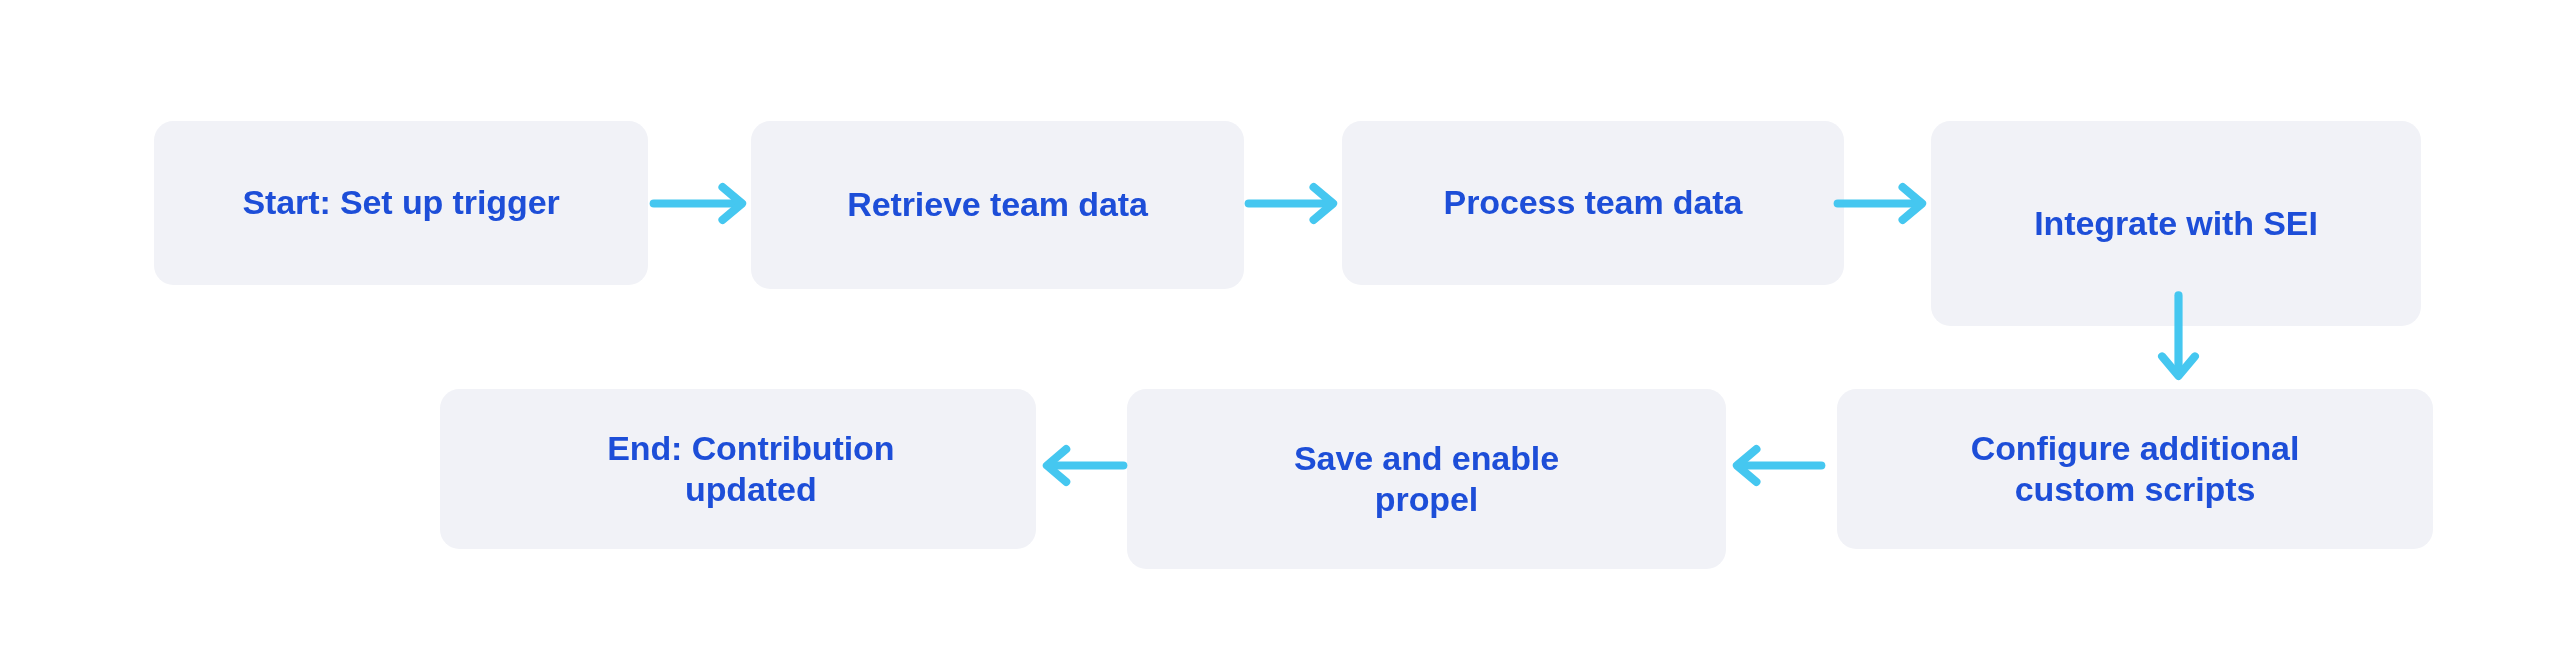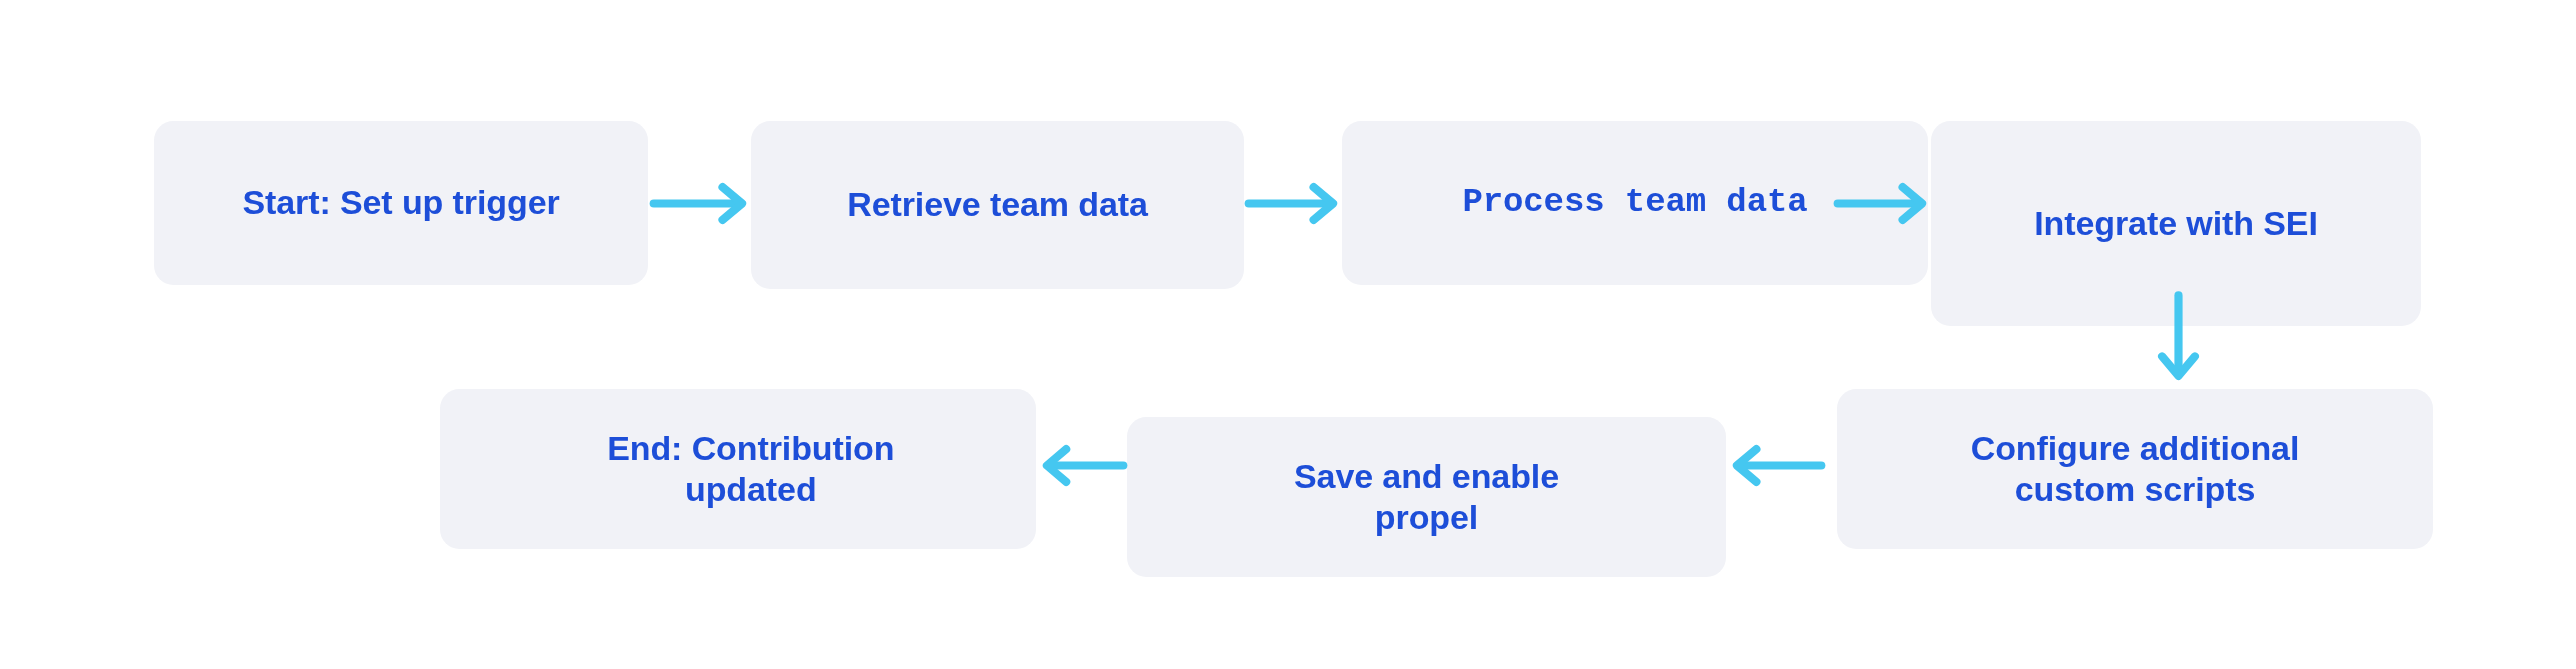--- a/index.html
+++ b/index.html
@@ -35,26 +35,26 @@
     font-size: 34px;
     line-height: 1.22;
     letter-spacing: -0.1px;
     padding: 0 22.4px;
     white-space: pre-line;
   }
 
   
   #node-start       { left: 154px;  top: 121px; width: 494px; height: 164px; }
   #node-retrieve    { left: 751px; top: 121px; width: 493px; height: 168px; }
-  #node-process     { left: 1342px; top: 121px; width: 586px; height: 164px; font-family: Liberation Mono, monospace; }
+  #node-process     { left: 1342px; top: 121px; width: 502px; height: 164px; }
   #node-integrate   { left: 1931px; top: 121px; width: 490px; height: 205px; }
 
   
   #node-configure   { left: 1825px; top: 389px; width: 596px; height: 160px; margin-left: 12px; }
-  #node-save        { left: 1127px; top: 389px; width: 599px; height: 160px; margin-top: 28px; }
+  #node-save        { left: 1127px; top: 389px; width: 599px; height: 180px; }
   #node-end         { left: 440px;  top: 389px; width: 596px; height: 160px; padding-left: 48px; }
 
   
   .arrow {
     position: absolute;
     overflow: visible;
   }
   .arrow svg { display: block; overflow: visible; }
 
   #arrow-start-retrieve    { left: 650px;  top: 181px; width: 101px; height: 45px; }

